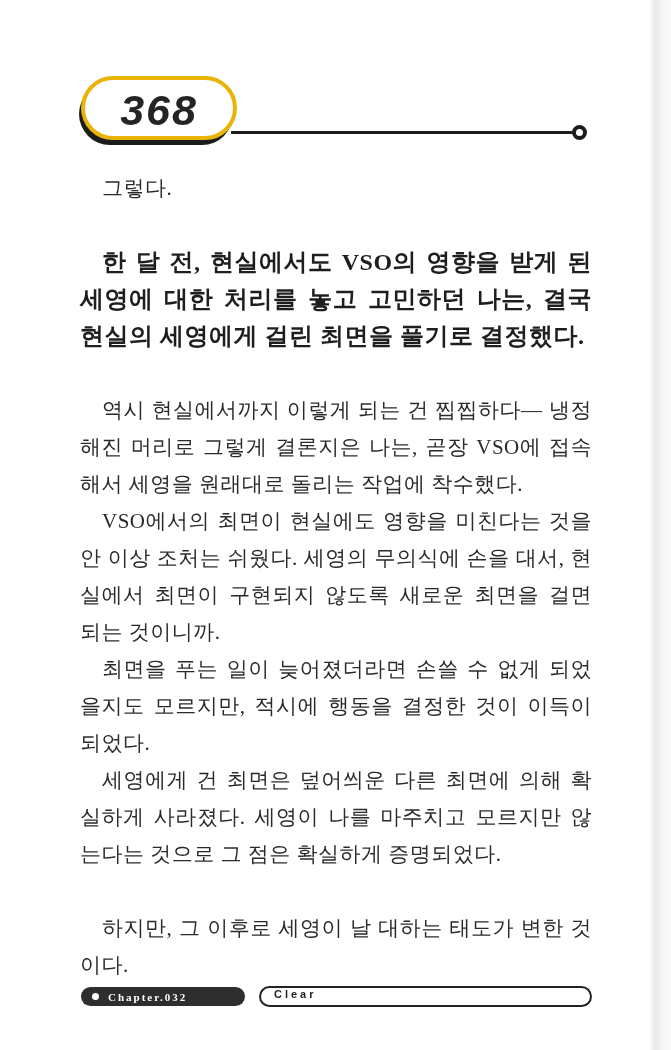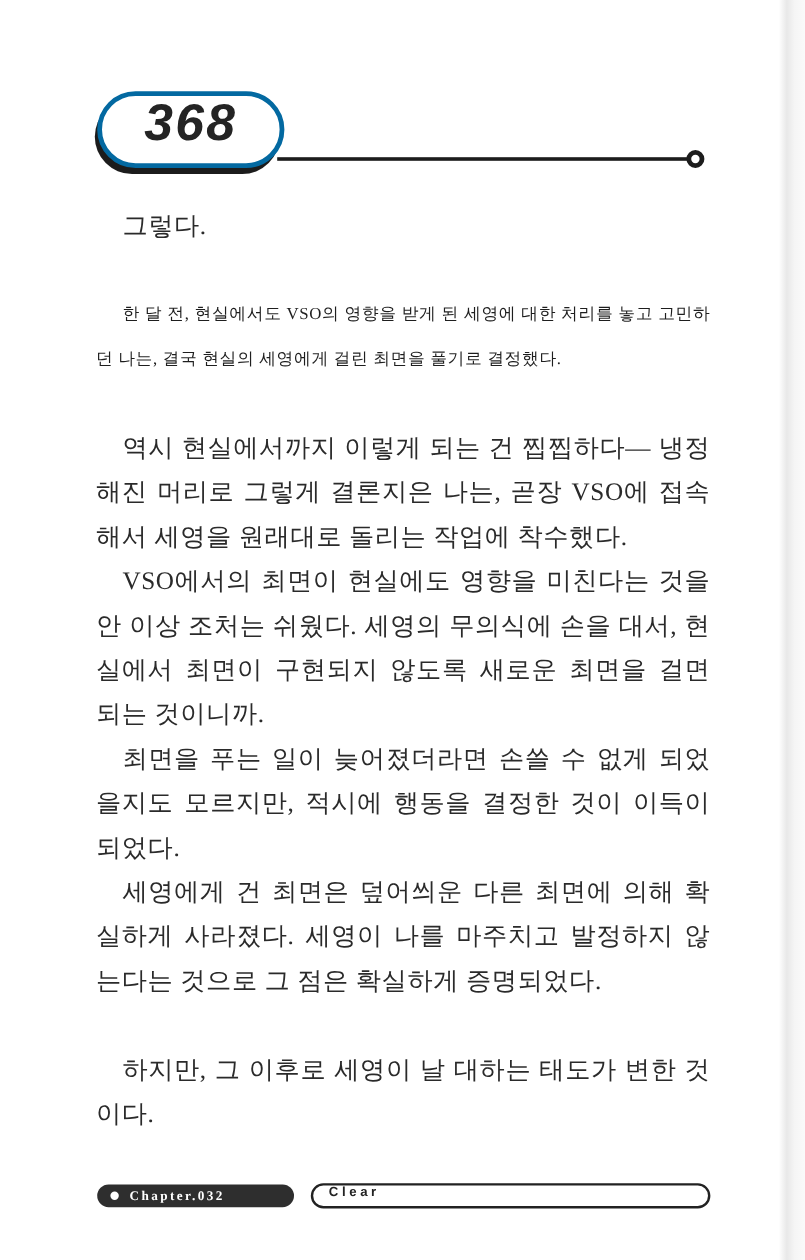--- a/index.html
+++ b/index.html
@@ -31,25 +31,25 @@
   }
 
   
   .page-badge {
     position: absolute;
     left: 81px;
     top: 76px;
     width: 148px;
     height: 56px;
     background: #ffffff;
-    border: 4px solid #0369a1;
+    border: 4px solid #eab308;
     border-radius: 32px;
     box-shadow: -3px 6px 0 -1px #1c1c1c;
     display: flex;
-    align-items: flex-start;
+    align-items: flex-end;
     justify-content: center;
   }
   .page-badge .num {
     font-family: "Liberation Sans", sans-serif;
     font-weight: bold;
     font-style: italic;
     font-size: 43px;
     letter-spacing: 2px;
     color: #242424;
     transform: translateY(-1px);
@@ -83,23 +83,23 @@
   }
   .body-text p {
     margin: 0;
     font-size: 21px;
     line-height: 37px;
     text-indent: 22px;
     text-align: justify;
     letter-spacing: 0.5px;
   }
   .body-text p.bold {
-    font-weight: normal;
+    font-weight: bold;
     color: #1e1e1e;
-    font-size: 14px;
+    font-size: 24px;
   }
   .body-text p.gap-before {
     margin-top: 37px;
   }
 
   
   .chapter-pill {
     position: absolute;
     left: 81px;
     top: 987px;
@@ -161,21 +161,21 @@
   </div>
   <div class="header-line"></div>
   <div class="header-ring"></div>
 
   <div class="body-text">
     <p>그렇다.</p>
     <p class="bold gap-before">한 달 전, 현실에서도 VSO의 영향을 받게 된 세영에 대한 처리를 놓고 고민하던 나는, 결국 현실의 세영에게 걸린 최면을 풀기로 결정했다.</p>
     <p class="gap-before">역시 현실에서까지 이렇게 되는 건 찝찝하다— 냉정해진 머리로 그렇게 결론지은 나는, 곧장 VSO에 접속해서 세영을 원래대로 돌리는 작업에 착수했다.</p>
     <p>VSO에서의 최면이 현실에도 영향을 미친다는 것을 안 이상 조처는 쉬웠다. 세영의 무의식에 손을 대서, 현실에서 최면이 구현되지 않도록 새로운 최면을 걸면 되는 것이니까.</p>
     <p>최면을 푸는 일이 늦어졌더라면 손쓸 수 없게 되었을지도 모르지만, 적시에 행동을 결정한 것이 이득이 되었다.</p>
-    <p>세영에게 건 최면은 덮어씌운 다른 최면에 의해 확실하게 사라졌다. 세영이 나를 마주치고 발정하지 않는다는 것으로 그 점은 확실하게 증명되었다.</p>
+    <p>세영에게 건 최면은 덮어씌운 다른 최면에 의해 확실하게 사라졌다. 세영이 나를 마주치고 모르지만 않는다는 것으로 그 점은 확실하게 증명되었다.</p>
     <p class="gap-before">하지만, 그 이후로 세영이 날 대하는 태도가 변한 것이다.</p>
   </div>
 
   <div class="chapter-pill">
     <span class="dot"></span>
     <span class="label">Chapter.032</span>
   </div>
   <div class="clear-pill">
     <span class="label">Clear</span>
   </div>

